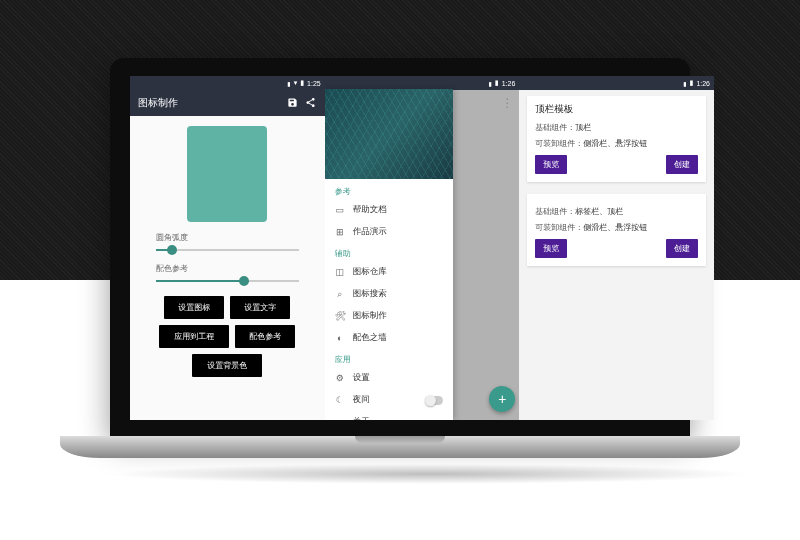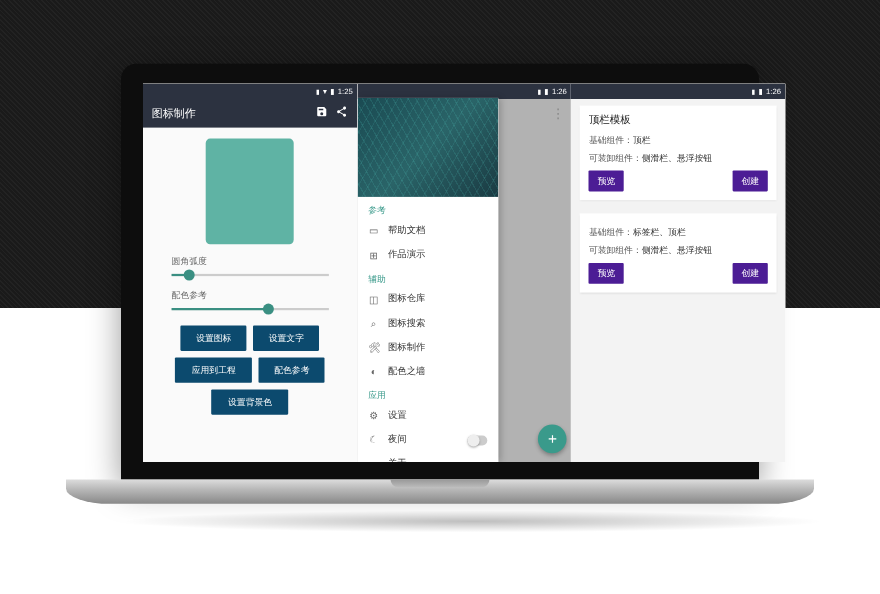--- a/index.html
+++ b/index.html
@@ -104,21 +104,21 @@
   }
   .slider-fill { position:absolute; left:0; top:0; height:2px; background:#3a8f82; }
   .slider-thumb {
     position:absolute; top:-4px; width:10px; height:10px; border-radius:50%;
     background:#3a8f82;
   }
   .btn-grid {
     display:flex; flex-wrap:wrap; justify-content:center; gap:6px; padding: 4px 8px;
   }
   .btn {
-    background:#0c4a6e; color:#fff; font-size:8px;
+    background:#000000; color:#fff; font-size:8px;
     padding: 6px 10px; border-radius:1px;
     min-width: 60px; text-align:center;
   }
   .btn.wide { min-width: 70px; }
 
   
   .pane2-head {
     height: 90px;
     background: linear-gradient(135deg,#1a4a52 0%, #2a6468 50%, #1a3a42 100%);
     position: relative; overflow:hidden;

